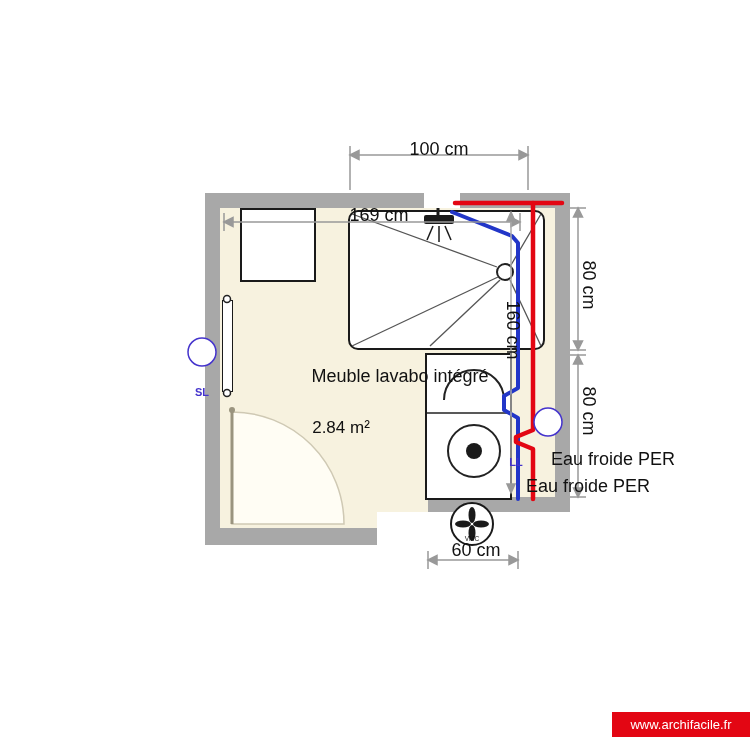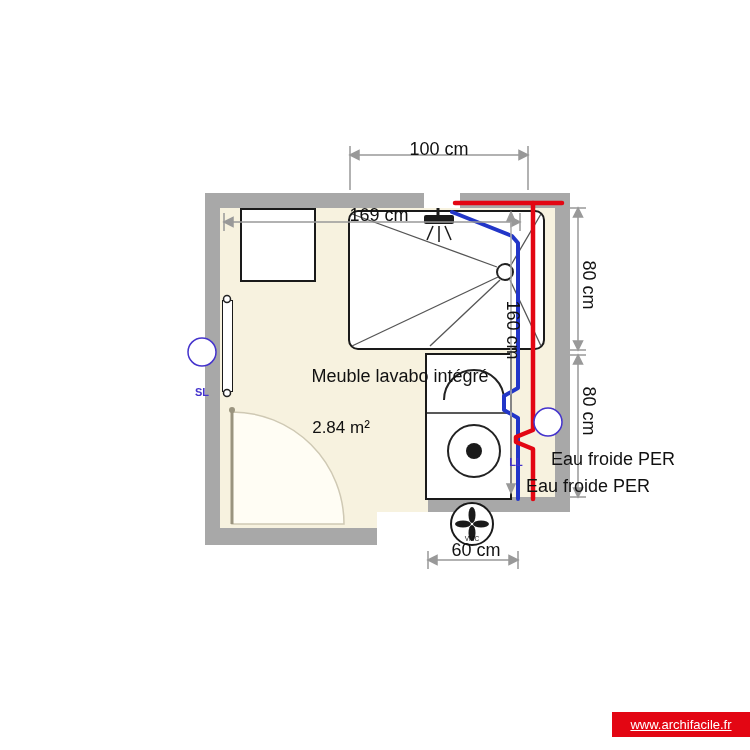--- a/index.html
+++ b/index.html
@@ -11,21 +11,21 @@
   .wallgap { position:absolute; background:#ffffff; }
   .shape { position:absolute; background:#ffffff; border:2px solid #1a1a1a; }
   .overlay { position:absolute; left:0; top:0; }
   .lbl { position:absolute; transform:translate(-50%,-50%); font-size:18px; color:#111;
          white-space:nowrap; line-height:1.1; }
   .lbl.rot { transform:translate(-50%,-50%) rotate(90deg); }
   .lbl.big { font-size:17px; }
   .lbl.badge-lbl { font-size:11px; color:#4433cc; font-weight:bold;margin-top:40px; }
   .brand { position:absolute; left:612px; top:712px; width:138px; height:25px;
            background:#e30613; color:#fff; display:flex; align-items:center;
-           justify-content:center; font-size:13px;text-decoration:underline; }
+           justify-content:center; font-size:13px; }
 </style>
 </head>
 <body>
 
 <div class="canvas">
 
   <div class="floor" style="left:220px;top:208px;width:335px;height:289px"></div>
   <div class="floor" style="left:220px;top:497px;width:157px;height:31px"></div>
   <div class="floor" style="left:377px;top:497px;width:51px;height:15px"></div>
 

